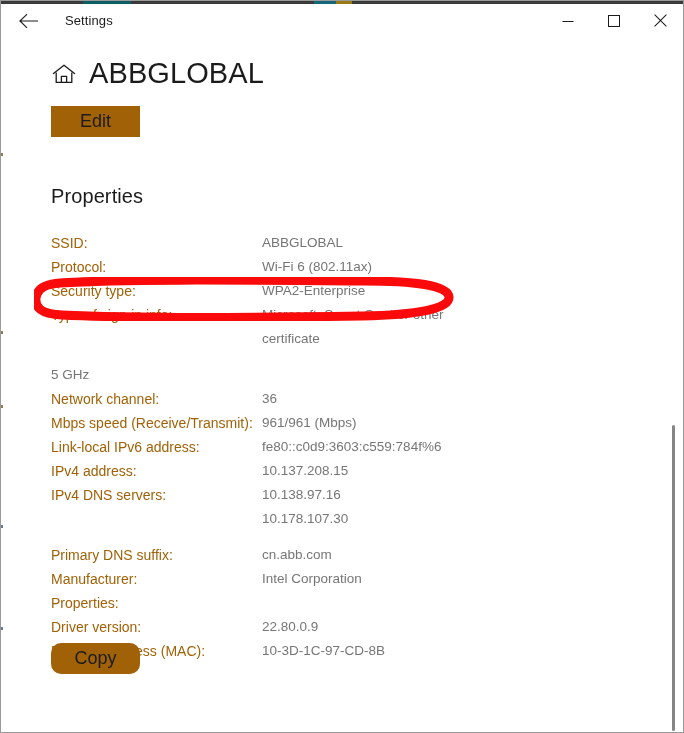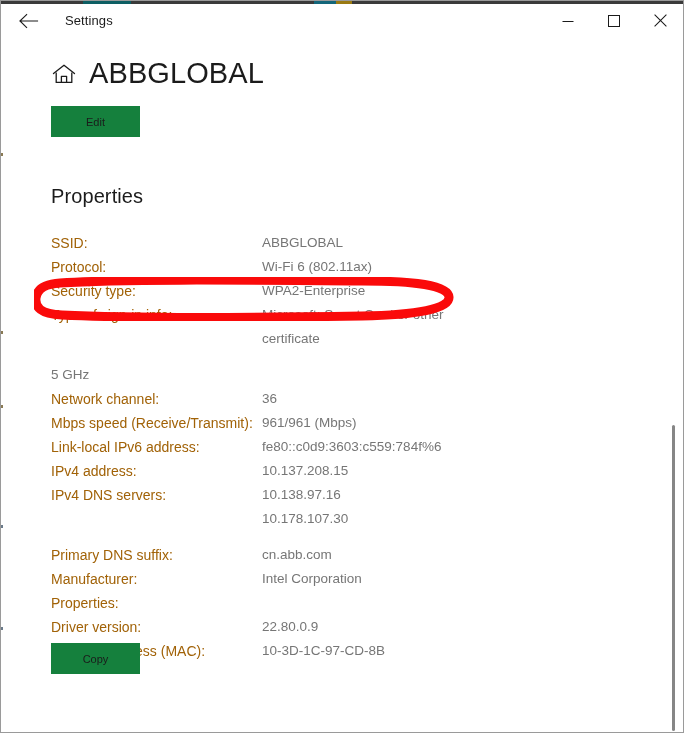--- a/index.html
+++ b/index.html
@@ -98,31 +98,31 @@
   .page-title {
     font-size: 29px;
     font-weight: 400;
     color: #1b1b1b;
     letter-spacing: .1px;
     white-space: nowrap;
   }
 
   .btn {
     position: absolute;
-    background: #15803d;
+    background: #a16207;
     border: none;
     color: #1b1b1b;
     font-family: "Liberation Sans", sans-serif;
-    font-size: 11px;
+    font-size: 18px;
     padding: 0;
     text-align: center;
     cursor: default;
   }
   .btn-edit { left: 17px; top: 69px; width: 89px; height: 31px; }
-  .btn-copy { left: 17px; top: 606px; width: 89px; height: 31px; }
+  .btn-copy { left: 17px; top: 606px; width: 89px; height: 31px; border-radius: 10px; }
 
   .section-title {
     position: absolute;
     left: 17px; top: 148px;
     font-size: 20px;
     color: #1b1b1b;
     letter-spacing: .1px;
   }
 
   

